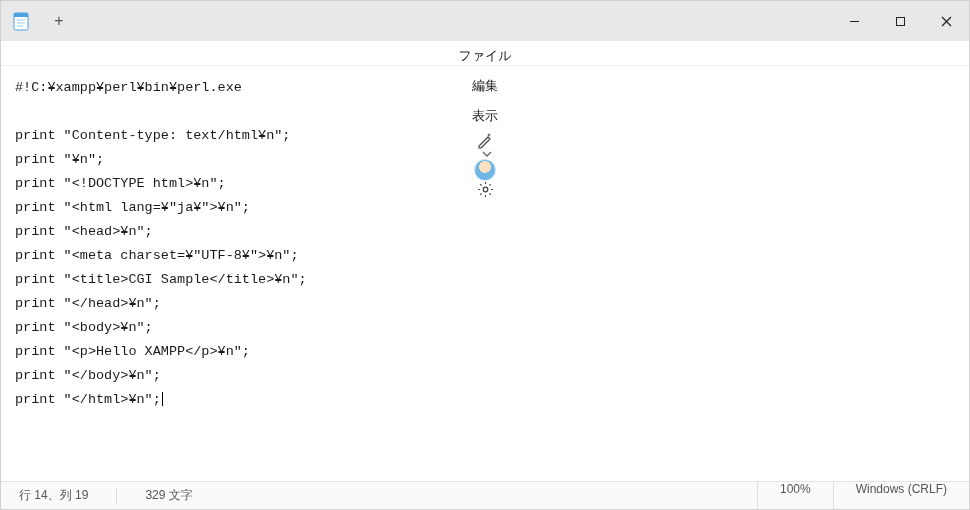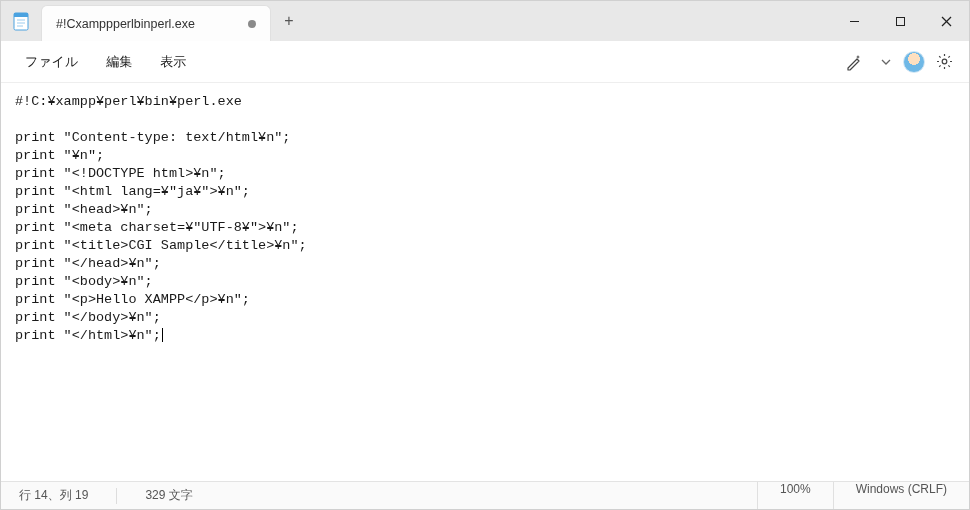--- a/index.html
+++ b/index.html
@@ -9,27 +9,27 @@
   .app-icon { width: 40px; display:flex; align-items:center; justify-content:center; }
   .notepad-svg { width:18px; height:22px; }
   .tab { display:flex; align-items:center; background:#fdfdfd; border-top-left-radius:6px; border-top-right-radius:6px; margin-top:4px; padding: 0 14px; min-width: 230px; border:1px solid #e0e0e0; border-bottom:none; position:relative;}
   .tab-title { font-size: 12.5px; color:#333; flex:1; white-space:nowrap; overflow:hidden; text-overflow:ellipsis;}
   .tab-dirty { width:8px; height:8px; border-radius:50%; background:#8a8a8a; margin-left: 10px;}
   .new-tab-btn { width:36px; display:flex; align-items:center; justify-content:center; color:#555; font-size:16px; cursor:pointer;}
   .spacer { flex:1; }
   .win-controls { display:flex; }
   .win-btn { width:46px; display:flex; align-items:center; justify-content:center; color:#222; cursor:pointer;}
   .win-btn svg { width:11px; height:11px; }
-  .menubar { height:42px; display:flex; align-items:center; padding: 0 10px; border-bottom:1px solid #eee; background:#fff;}
+  .menubar { height:25px; display:flex; align-items:center; padding: 0 10px; border-bottom:1px solid #eee; background:#fff;flex-direction:column;}
   .menu-item { font-size:13px; color:#222; padding: 6px 14px; cursor:pointer;}
   .menubar .spacer { flex:1; }
   .tool-btn { width:30px; height:30px; display:flex; align-items:center; justify-content:center; cursor:pointer; color:#444;}
   .avatar { width:22px; height:22px; border-radius:50%; background: radial-gradient(circle at 50% 35%, #ffe0c0 0 35%, #6fb8e6 36% 100%); border:1px solid #d0e6f5;}
   .editor { flex:1; overflow:auto; padding: 10px 14px 0 14px; }
-  .editor pre { font-family: "MS Gothic", "Courier New", monospace; font-size: 13.5px; line-height: 18px; color:#1a1a1a; white-space: pre; }
+  .editor pre { font-family: "MS Gothic", "Courier New", monospace; font-size: 13.5px; line-height: 24px; color:#1a1a1a; white-space: pre; }
   .cursor { display:inline-block; width:1px; height:14px; background:#000; vertical-align:middle; margin-left:1px;}
   .statusbar { height:28px; border-top:1px solid #e3e3e3; display:flex; align-items:center; font-size:12px; color:#555; background:#fafafa;}
   .status-left { padding-left:18px; display:flex; gap:18px;align-items:flex-end;}
   .status-sep { width:1px; height:16px; background:#ddd; margin: 0 10px;}
   .status-cell { padding: 0 22px; border-left:1px solid #e0e0e0; height:100%; display:flex; align-items:flex-start;}
   .chev { margin-left:3px; }
 </style>
 </head>
 <body>
 
@@ -37,24 +37,20 @@
 
   <div class="titlebar">
     <div class="app-icon">
       <svg class="notepad-svg" viewBox="0 0 18 22">
         <rect x="2" y="3" width="14" height="17" rx="1.5" fill="#fff" stroke="#4aa2e0" stroke-width="1"></rect>
         <rect x="2" y="3" width="14" height="4" fill="#4aa2e0"></rect>
         <line x1="5" y1="10" x2="13" y2="10" stroke="#9cccee" stroke-width="1"></line>
         <line x1="5" y1="13" x2="13" y2="13" stroke="#9cccee" stroke-width="1"></line>
         <line x1="5" y1="16" x2="11" y2="16" stroke="#9cccee" stroke-width="1"></line>
       </svg>
-    </div>
-    <div class="tab">
-      <span class="tab-title">#!Cxamppperlbinperl.exe</span>
-      <span class="tab-dirty"></span>
     </div>
     <div class="new-tab-btn">
       <span>+</span>
     </div>
     <div class="spacer"></div>
     <div class="win-controls">
       <div class="win-btn">
         <svg viewBox="0 0 11 11">
             <line x1="1" y1="5.5" x2="10" y2="5.5" stroke="#222" stroke-width="1"></line>
           </svg>

